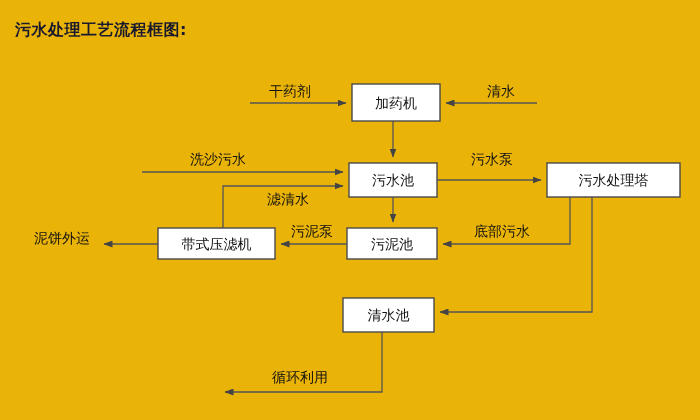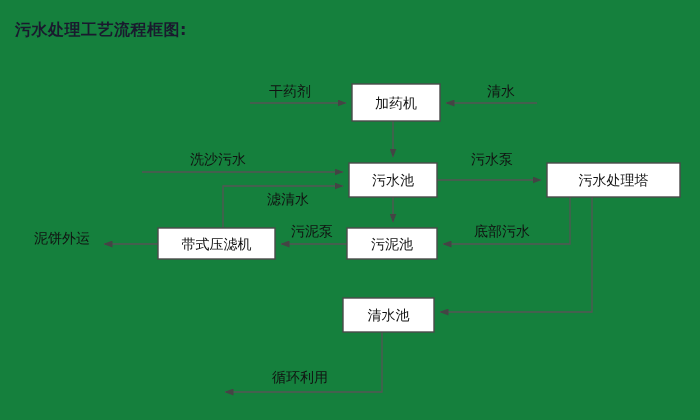--- a/index.html
+++ b/index.html
@@ -4,21 +4,21 @@
 <style>
   html, body {
     margin: 0;
     padding: 0;
     background: #ffffff;
   }
   #page {
     position: relative;
     width: 700px;
     height: 420px;
-    background: #15803d;
+    background: #eab308;
     overflow: hidden;
     font-family: "DejaVu Sans", "Liberation Sans", sans-serif;
   }
   #title {
     position: absolute;
     left: 15px;
     top: 20px;
     font-size: 16px;
     font-weight: bold;
     color: #1a1a2e;

